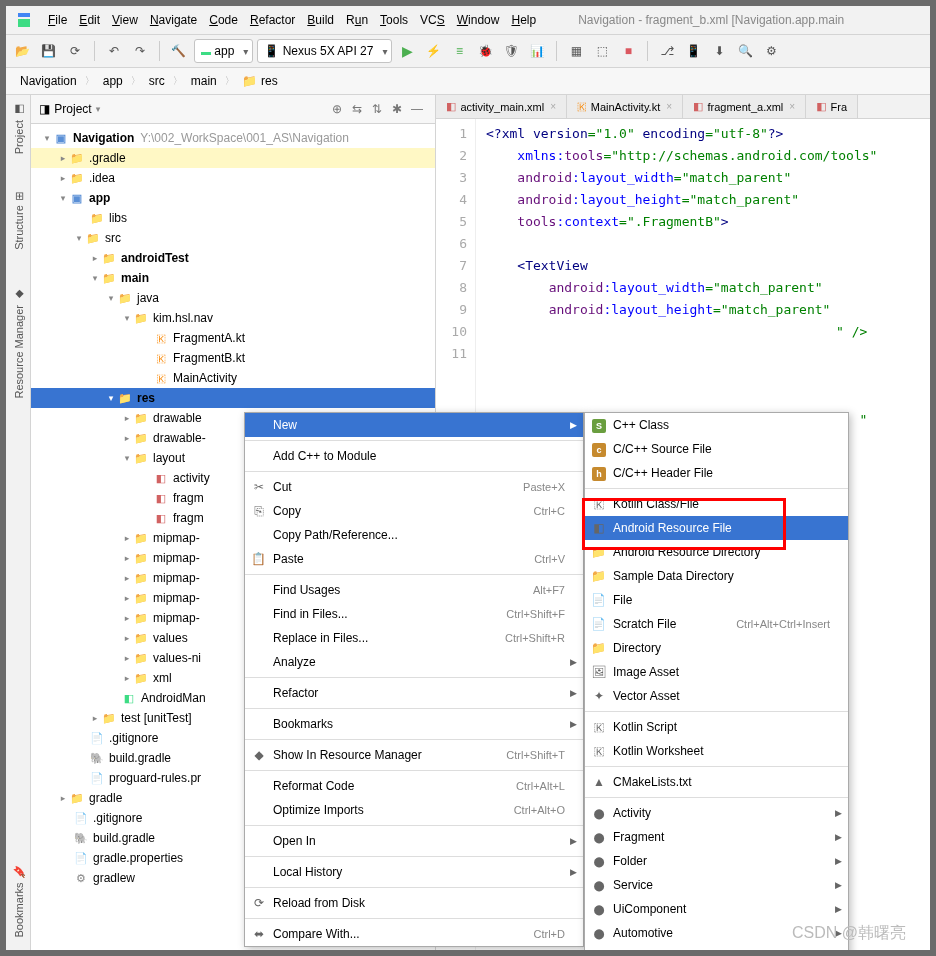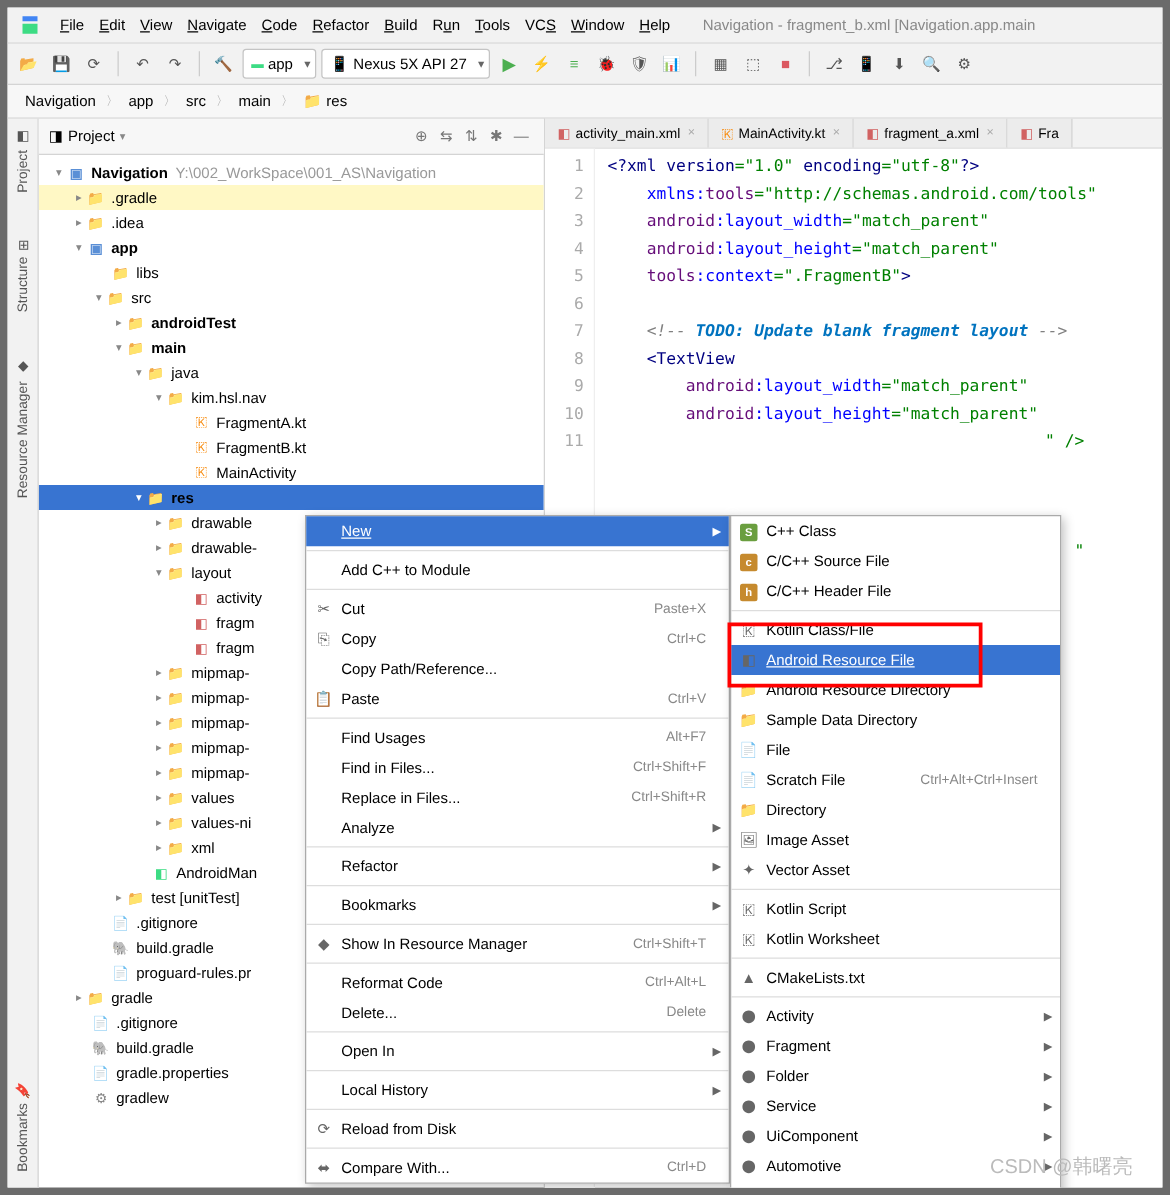--- a/index.html
+++ b/index.html
@@ -1,21 +1,21 @@
 <!DOCTYPE html>
 <html><head>
 <meta charset="utf-8">
 <style>
 * { box-sizing: border-box; margin: 0; padding: 0; }
 body { font-family: "Segoe UI", Arial, sans-serif; font-size: 12px; background: #fff; color: #000; width: 936px; height: 956px; overflow: hidden; position: relative; border: 6px solid #6b6b6b; }
 .menubar { display: flex; align-items: center; padding: 4px 8px; border-bottom: 1px solid #d4d4d4; background: #f2f2f2; }
 .menubar .logo { width: 20px; height: 20px; margin-right: 8px; display:flex; align-items:center; justify-content:center;}
 .menubar .mitem { padding: 2px 6px; cursor: pointer; }
 .menubar .mitem u { text-decoration: underline; }
-.menubar .title { margin-left: 20px; color: #888; }
+.menubar .title { margin-left: 36px; color: #888; }
 .toolbar { display: flex; align-items: center; padding: 4px 6px; border-bottom: 1px solid #d4d4d4; background: #f2f2f2; gap: 4px; }
 .tbtn { width: 22px; height: 22px; display: flex; align-items: center; justify-content: center; color: #555; border-radius:3px;}
 .tsep { width: 1px; height: 20px; background: #ccc; margin: 0 4px; }
 .combo { height: 24px; border: 1px solid #c4c4c4; border-radius: 3px; padding: 0 18px 0 6px; display: flex; align-items: center; background: #fff; position: relative; }
 .combo::after { content: "▾"; position: absolute; right: 4px; color: #666; font-size:10px;}
 .play { color: #4caf50; font-size: 14px; }
 .breadcrumb { display: flex; align-items: center; padding: 4px 10px; border-bottom: 1px solid #d4d4d4; background: #f7f7f7; gap: 2px; }
 .breadcrumb .bc { padding: 2px 4px; }
 .breadcrumb .sep { color: #aaa; padding: 0 2px; font-size:10px;}
 .layout { display: flex; height: calc(956px - 100px); }
@@ -45,21 +45,21 @@
 .ind { display: inline-block; }
 .editor { flex: 1; display: flex; flex-direction: column; }
 .tabs { display: flex; border-bottom: 1px solid #d4d4d4; background: #f2f2f2; }
 .tab { padding: 5px 10px; border-right: 1px solid #d4d4d4; display: flex; align-items: center; gap: 4px; font-size: 11px; background:#ececec;}
 .tab .x { color: #aaa; font-size: 10px; margin-left: 2px; }
 .code { display: flex; font-family: "Consolas", monospace; font-size: 13px; line-height: 22px; flex:1; background:#fff;}
 .gutter { width: 40px; text-align: right; color: #aaa; padding: 4px 8px 4px 0; border-right: 1px solid #eee; background:#fff;}
 .code-body { padding: 4px 10px; overflow:hidden;} .tag{color:#000080;} .attr-ns{color:#660e7a;} .attr{color:#0000ff;} .str{color:#008000;} .cmt{color:#808080;font-style:italic;} .todo{color:#0073bf;font-style:italic;font-weight:bold;}
 .ctxmenu { position: absolute; background: #fff; border: 1px solid #aaa; box-shadow: 2px 2px 8px rgba(0,0,0,.25); font-size: 12px; }
 .ctxmenu .item { display: flex; align-items: center; padding: 4px 18px 4px 28px; height: 24px; position: relative; }
-.ctxmenu .item.sel { background: #3874d1; color: #fff; text-decoration: underline; }
+.ctxmenu .item.sel { background: #3874d1; color: #fff; }
 .ctxmenu .item .short { margin-left: auto; color: #888; font-size: 11px; padding-left:20px;}
 .ctxmenu .item .arrow { position: absolute; right: 6px; color: #666; font-size:9px;}
 .ctxmenu .item.sel .arrow { color: #fff; }
 .ctxmenu .item .mic { position: absolute; left: 6px; width: 16px; text-align: center; color: #666; }
 .ctxmenu .sep { height: 1px; background: #ddd; margin: 3px 0; }
 .ctxmenu.main { left: 238px; top: 406px; width: 340px; }
 .ctxmenu.sub { left: 578px; top: 406px; width: 265px; }
 .redbox { position: absolute; border: 3px solid #ff0000; pointer-events: none; }
 .watermark { position: absolute; right: 24px; bottom: 6px; color: #bbb; font-size: 16px; margin-top: 40px; }
 .ic-android{color:#3ddc84;font-size:10px;}
@@ -395,21 +395,20 @@
     </div>
     <div class="code">
       <div class="gutter">1<br>2<br>3<br>4<br>5<br>6<br>7<br>8<br>9<br>10<br>11<br></div>
       <div class="code-body">
         <div><span class="tag">&lt;?</span><span class="tag">xml version</span><span class="str">="1.0"</span><span class="tag"> encoding</span><span class="str">="utf-8"</span><span class="tag">?&gt;</span></div>
         <div>&nbsp;&nbsp;&nbsp;&nbsp;<span class="attr">xmlns:</span><span class="attr-ns">tools</span><span class="str">="http://schemas.android.com/tools"</span></div>
         <div>&nbsp;&nbsp;&nbsp;&nbsp;<span class="attr-ns">android</span><span class="attr">:layout_width</span><span class="str">="match_parent"</span></div>
         <div>&nbsp;&nbsp;&nbsp;&nbsp;<span class="attr-ns">android</span><span class="attr">:layout_height</span><span class="str">="match_parent"</span></div>
         <div>&nbsp;&nbsp;&nbsp;&nbsp;<span class="attr-ns">tools</span><span class="attr">:context</span><span class="str">=".FragmentB"</span><span class="tag">&gt;</span></div>
         <div>&nbsp;</div>
-        <div>&nbsp;&nbsp;&nbsp;&nbsp;<span class="cmt">&lt;!-- </span><span class="todo">TODO: Update blank fragment layout</span><span class="cmt"> --&gt;</span></div>
         <div>&nbsp;&nbsp;&nbsp;&nbsp;<span class="tag">&lt;TextView</span></div>
         <div>&nbsp;&nbsp;&nbsp;&nbsp;&nbsp;&nbsp;&nbsp;&nbsp;<span class="attr-ns">android</span><span class="attr">:layout_width</span><span class="str">="match_parent"</span></div>
         <div>&nbsp;&nbsp;&nbsp;&nbsp;&nbsp;&nbsp;&nbsp;&nbsp;<span class="attr-ns">android</span><span class="attr">:layout_height</span><span class="str">="match_parent"</span></div>
         <div style="text-align:right;padding-right:10px"><span class="str">" /&gt;</span></div>
         <div>&nbsp;</div>
           <div>&nbsp;</div>
           <div>&nbsp;</div>
         <div style="text-align:right;padding-right:10px"><span class="str">"</span></div>
       </div>
     </div>
@@ -476,22 +475,22 @@
       <span class="mic">◆</span>
       <span>Show In Resource Manager</span>
       <span class="short">Ctrl+Shift+T</span>
     </div>
   <div class="sep"></div>
   <div class="item">
       <span>Reformat Code</span>
       <span class="short">Ctrl+Alt+L</span>
     </div>
   <div class="item">
-      <span>Delete...</span>
-      <span class="short">Delete</span>
+      <span>Optimize Imports</span>
+      <span class="short">Ctrl+Alt+O</span>
     </div>
   <div class="sep"></div>
   <div class="item">
       <span>Open In</span>
       <span class="arrow">▶</span>
     </div>
   <div class="sep"></div>
   <div class="item">
       <span>Local History</span>
       <span class="arrow">▶</span>

